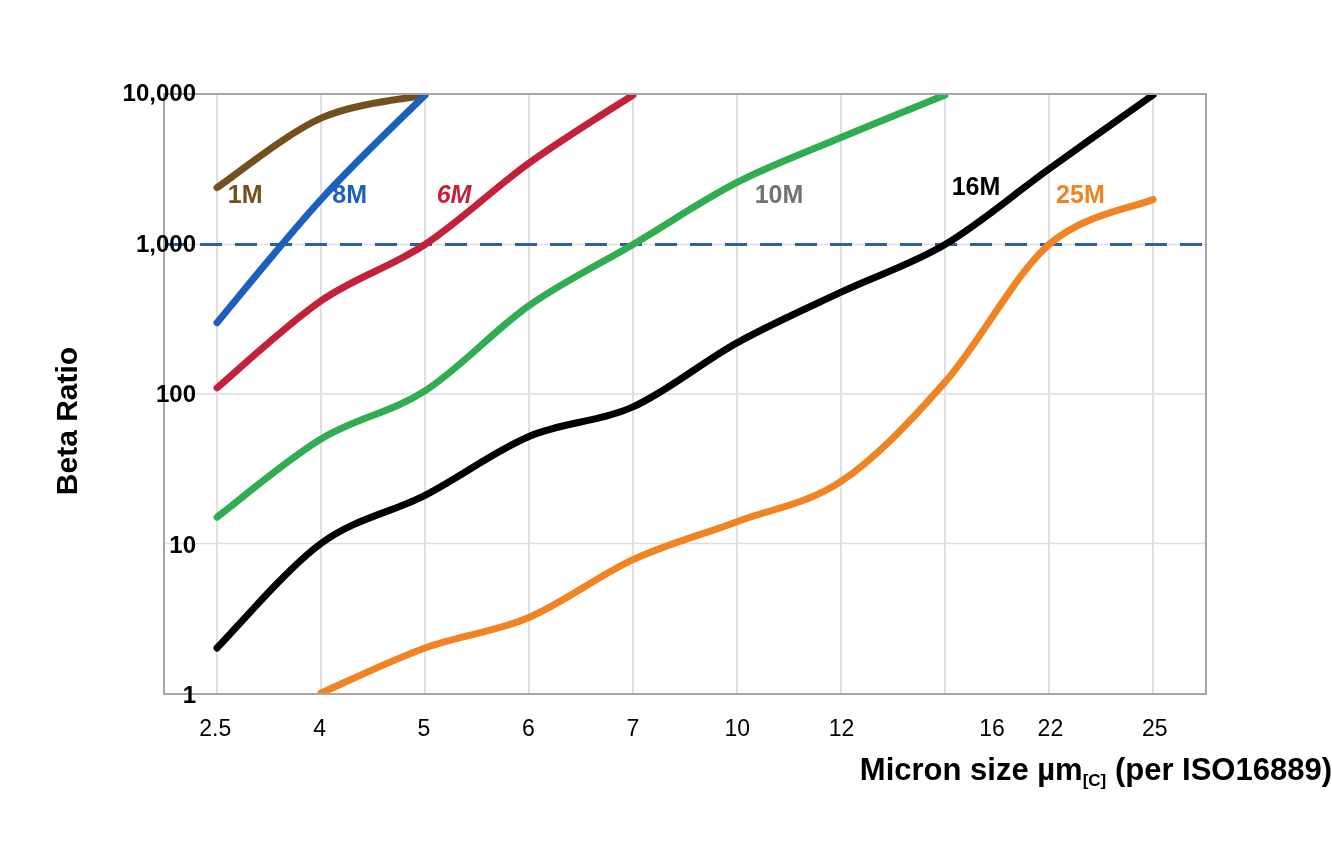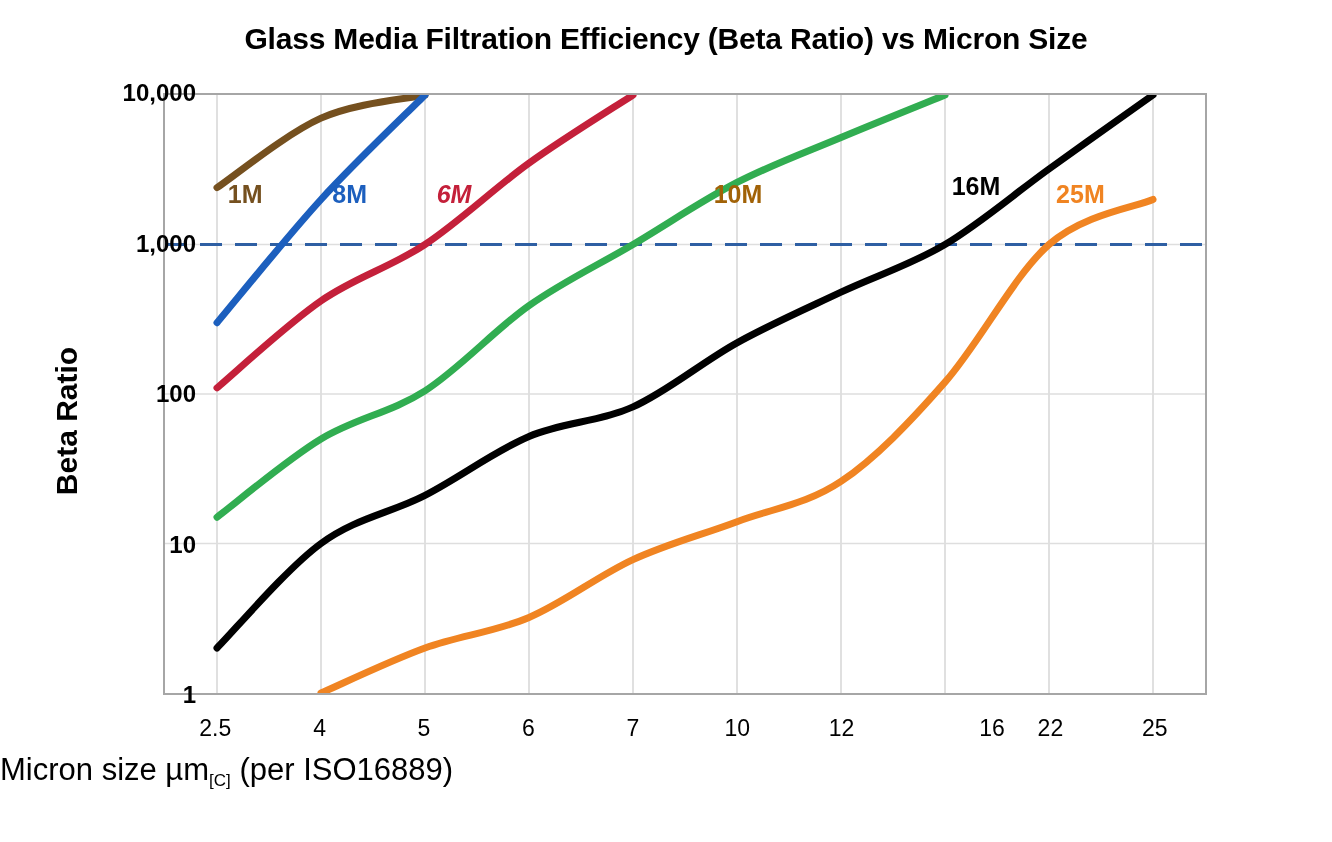--- a/index.html
+++ b/index.html
@@ -56,39 +56,38 @@
   .x-label {
     position:absolute;
     top:715px;
     font-size:23px; font-weight:normal; color:#000;
     transform:translateX(-50%);
     white-space:nowrap;
   }
   .x-axis-title {
     position:absolute;
     left:0; right:0; top:752px;
-    text-align:left;
-    font-size:31px; font-weight:normal; color:#000;
+    text-align:right;
+    font-size:31px; font-weight:bold; color:#000;
   }
   .x-axis-title sub { font-size:17px; vertical-align:baseline; position:relative; top:6px; }
 
   .series-label {
     position:absolute;
     font-size:25px; font-weight:bold;
     white-space:nowrap;
     transform:translate(-50%,-50%);
     margin-top:8px;
   }
 </style>
 </head>
 <body>
 
 <div id="chart-root">
 
-  <div class="chart-title">Glass Media Filtration Efficiency (Beta Ratio) vs Micron Size</div>
 
   <div class="plot-area">
     <svg class="plot-svg" viewBox="0 0 1044 602" preserveAspectRatio="none">
       <g id="gridlines">
           <line x1="52.2" x2="52.2" y1="0" y2="602" stroke="#d9d9d9" stroke-width="1.6" vector-effect="non-scaling-stroke"></line>
           <line x1="156.60000000000002" x2="156.60000000000002" y1="0" y2="602" stroke="#d9d9d9" stroke-width="1.6" vector-effect="non-scaling-stroke"></line>
           <line x1="261" x2="261" y1="0" y2="602" stroke="#d9d9d9" stroke-width="1.6" vector-effect="non-scaling-stroke"></line>
           <line x1="365.40000000000003" x2="365.40000000000003" y1="0" y2="602" stroke="#d9d9d9" stroke-width="1.6" vector-effect="non-scaling-stroke"></line>
           <line x1="469.8" x2="469.8" y1="0" y2="602" stroke="#d9d9d9" stroke-width="1.6" vector-effect="non-scaling-stroke"></line>
           <line x1="574.2" x2="574.2" y1="0" y2="602" stroke="#d9d9d9" stroke-width="1.6" vector-effect="non-scaling-stroke"></line>
@@ -134,18 +133,18 @@
       <div class="x-label" style="left: 952px; margin-left: 40px;">16</div>
       <div class="x-label" style="left: 1050.4px;">22</div>
       <div class="x-label" style="left: 1154.8px;">25</div>
     </div>
   <div class="x-axis-title"><span>Micron size µm</span><sub>[C]</sub><span> (per ISO16889)</span></div>
 
   <div id="series-labels">
       <div class="series-label" style="color: rgb(117, 80, 31); left: 245.2px; top: 186.278px;">1M</div>
       <div class="series-label" style="color: rgb(28, 95, 190); left: 349.6px; top: 186.278px;">8M</div>
       <div class="series-label" style="color: rgb(196, 32, 58); left: 454px; top: 186.278px; font-style: italic;">6M</div>
-      <div class="series-label" style="color: #a16207; left: 738px; top: 186.278px;">10M</div>
+      <div class="series-label" style="color: #737373; left: 779px; top: 186.278px;">10M</div>
       <div class="series-label" style="color: rgb(0, 0, 0); left: 976px; top: 178px;">16M</div>
       <div class="series-label" style="color: rgb(240, 132, 34); left: 1080.4px; top: 186.278px;">25M</div>
     </div>
 
 </div>
 
 </body></html>

